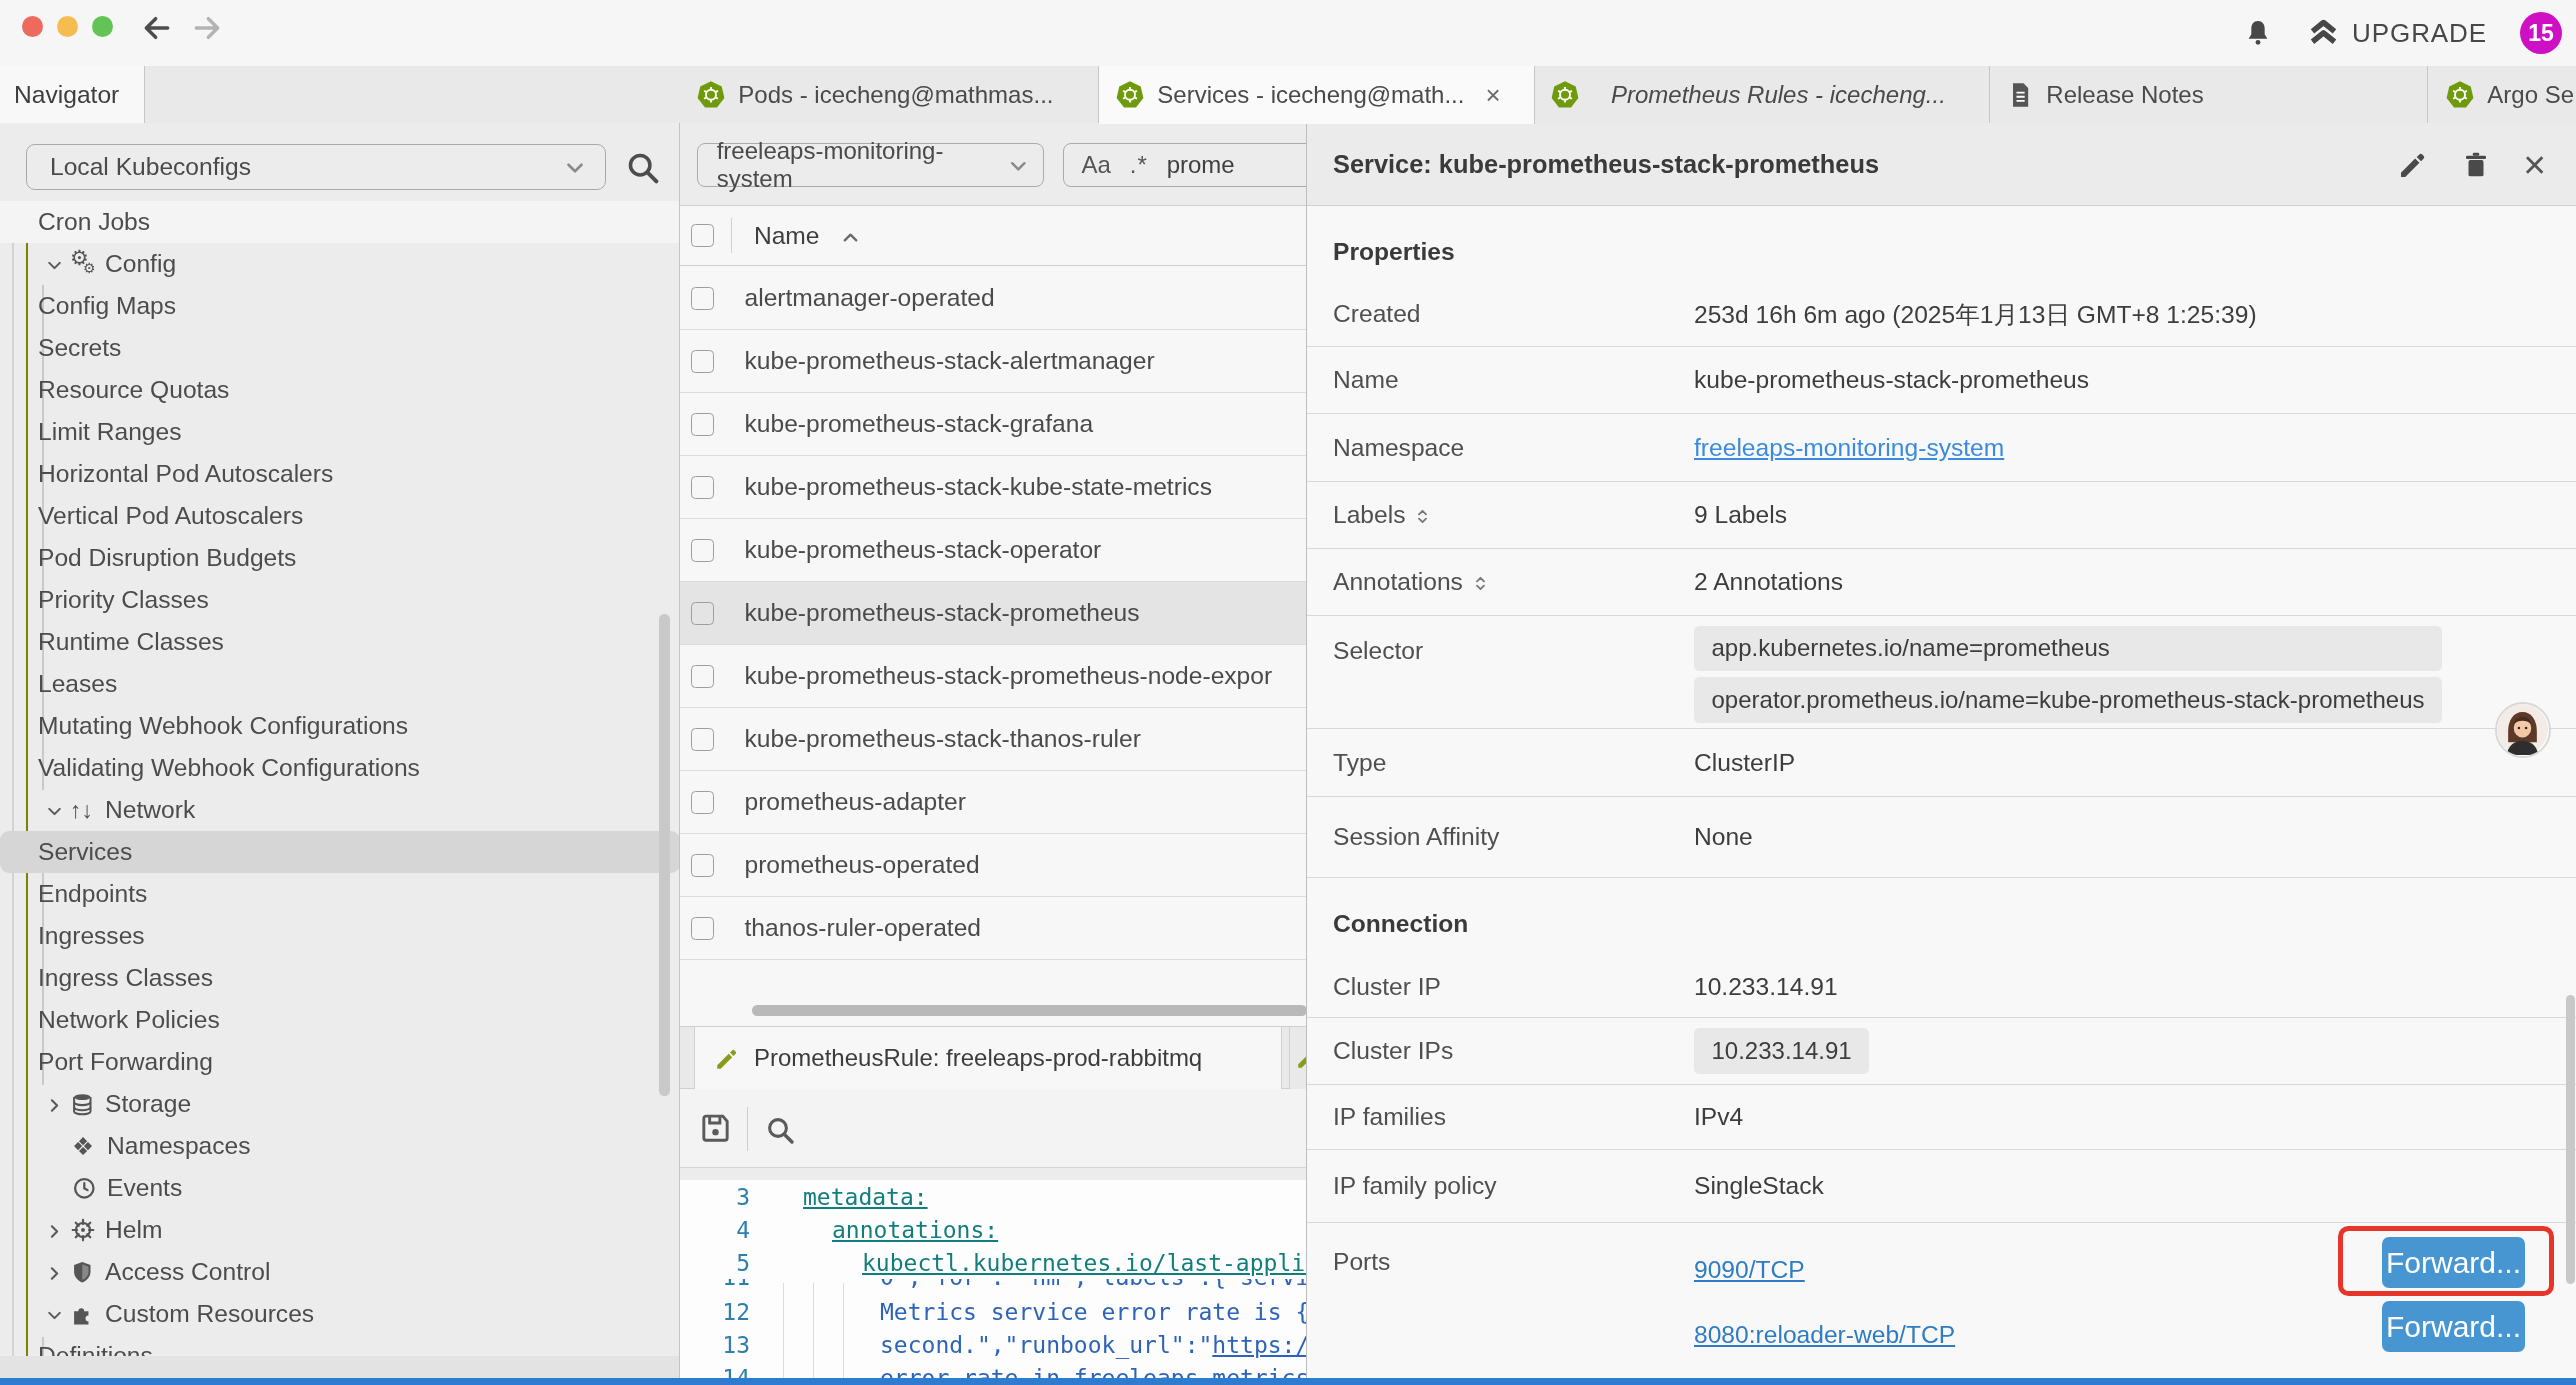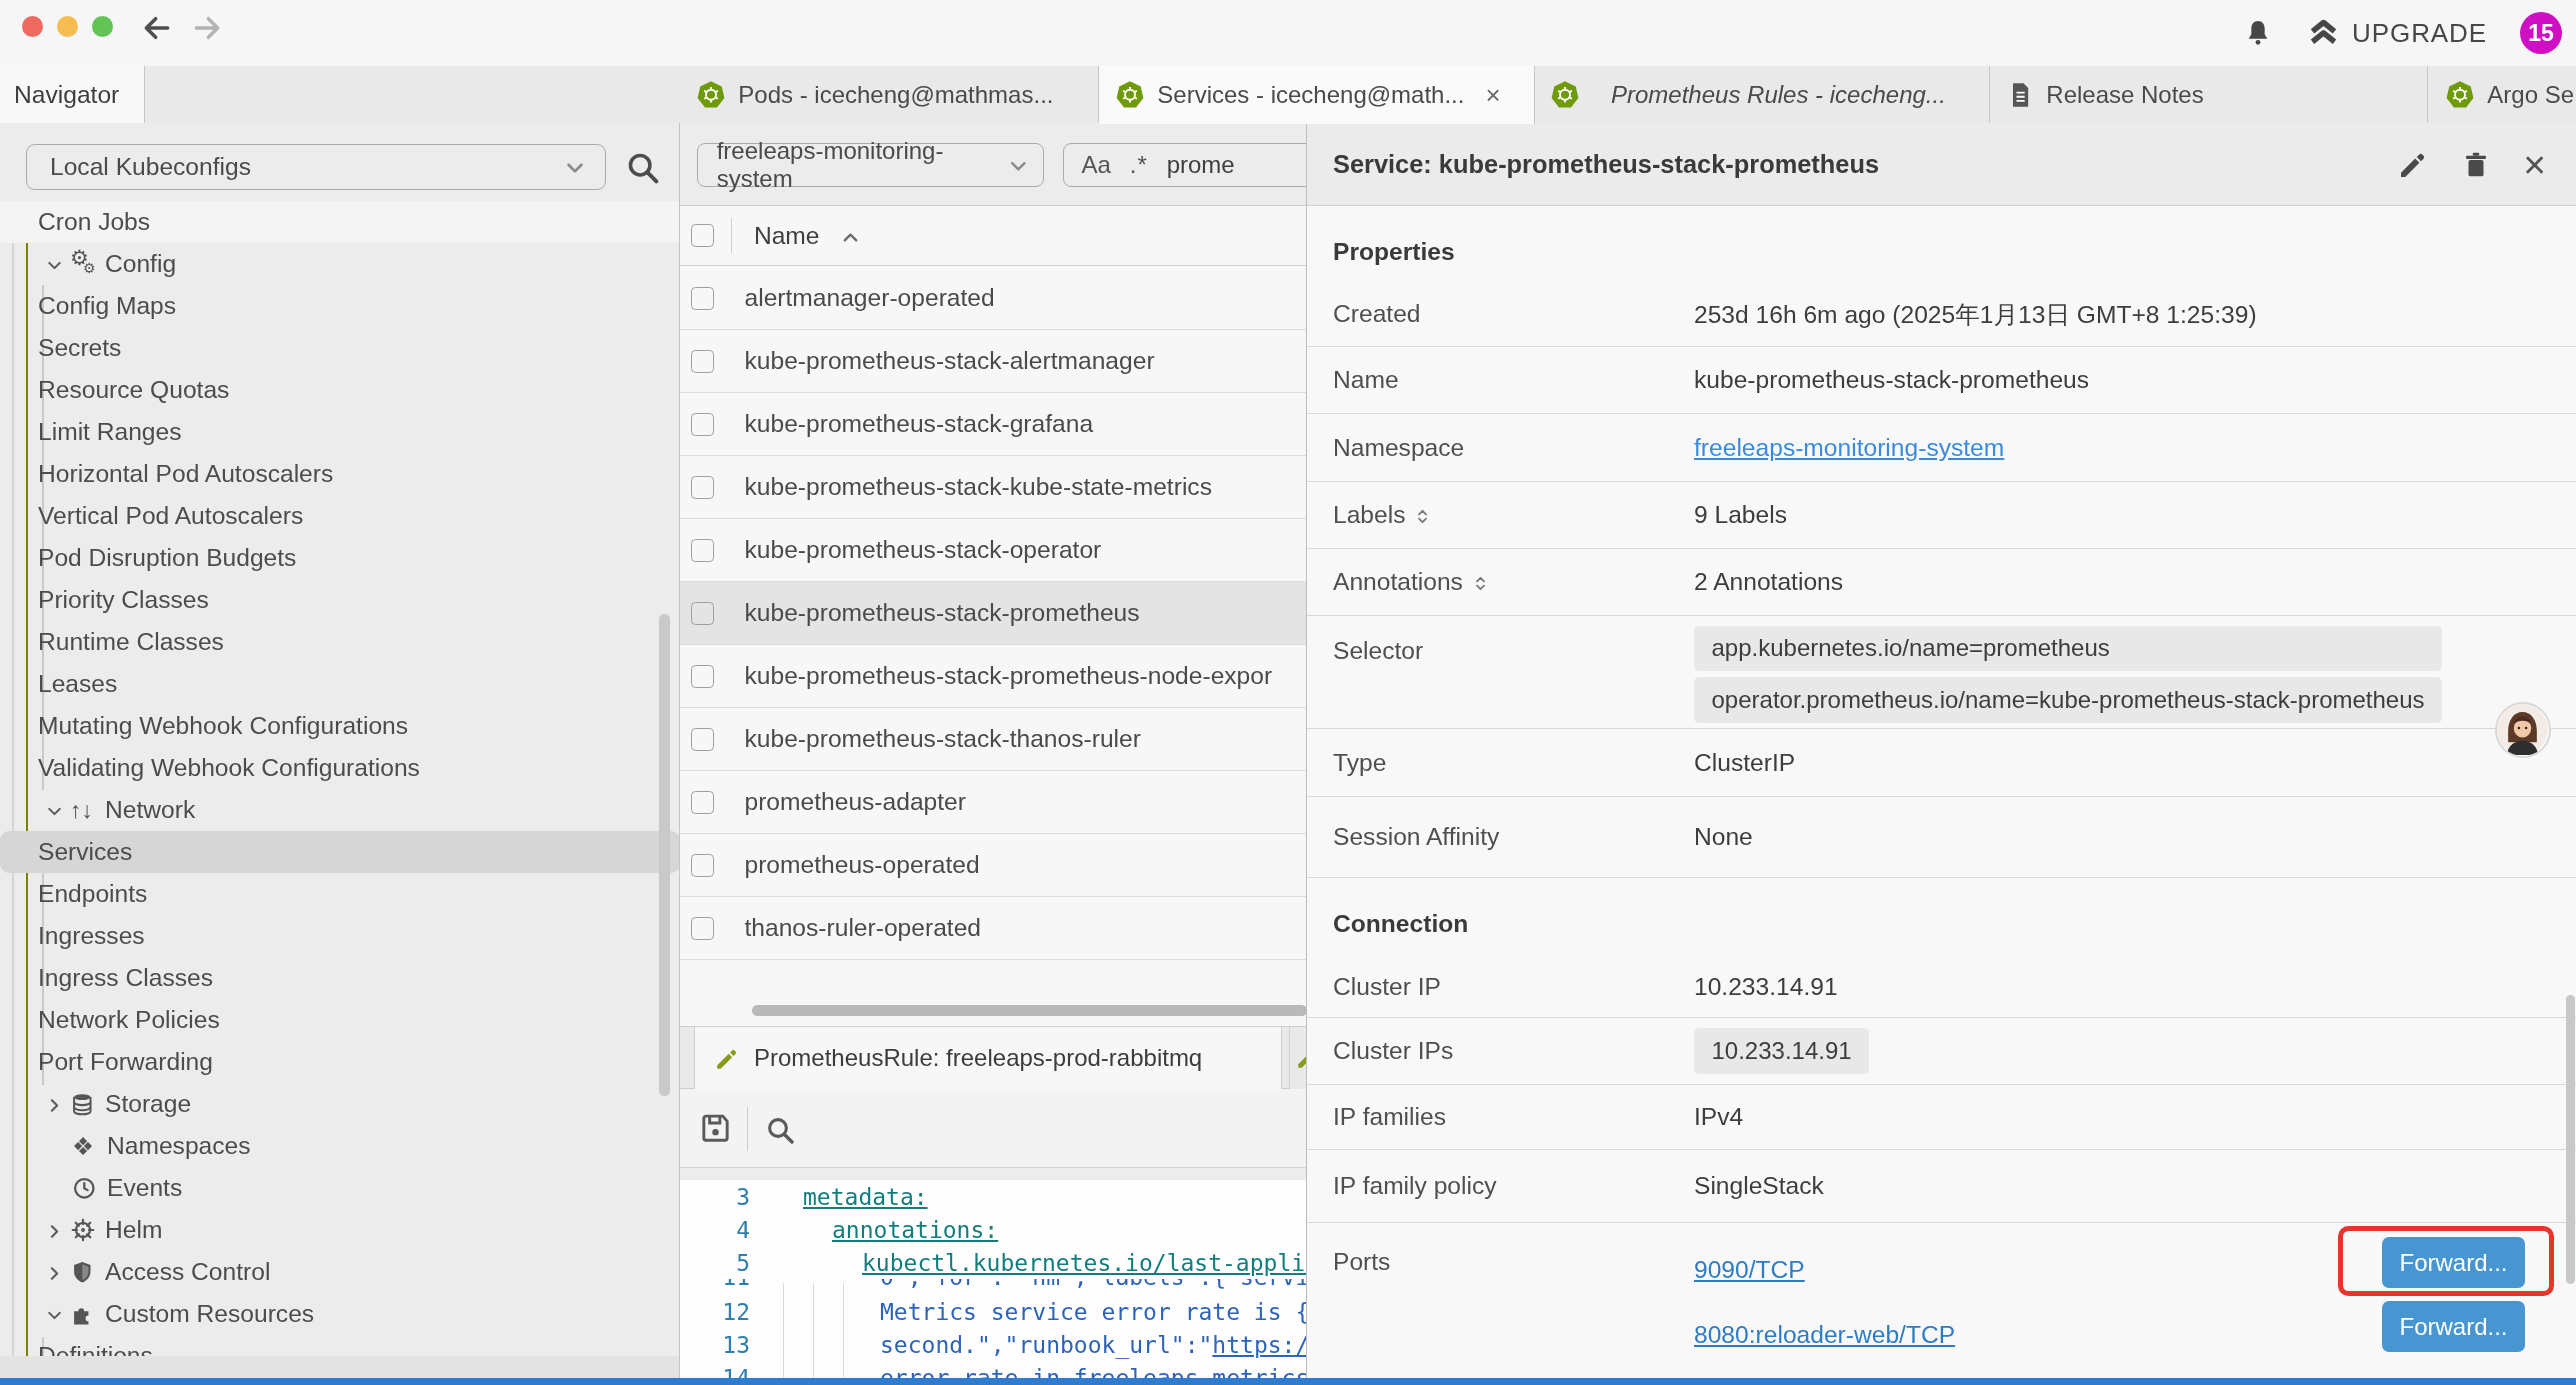--- a/index.html
+++ b/index.html
@@ -96,21 +96,21 @@
             box-sizing:border-box;display:flex;align-items:center;padding-left:26px;font-size:25.4px;font-weight:bold;color:#3a3a3a;}
   .d-icons{position:absolute;right:30px;top:0;height:83px;display:flex;align-items:center;gap:32px;color:#4a4a4a;}
   .d-body{position:absolute;left:0;top:83px;width:1270px;}
   .drow{display:flex;align-items:center;border-bottom:0.9px solid #d8d8d8;box-sizing:border-box;padding-left:26px;}
   .drow .dl{width:361px;flex:0 0 auto;font-size:24.6px;color:#4f4f4f;display:flex;align-items:center;gap:7px;}
   .drow .dv{font-size:24.6px;color:#3d3d3d;}
   .sechead{font-size:24.6px;font-weight:bold;color:#3a3a3a;padding-left:26px;box-sizing:border-box;display:flex;align-items:flex-end;}
   .chip{background:#e8e8e8;border-radius:5.3px;padding:8.8px 17.5px;font-size:24px;color:#3d3d3d;display:inline-block;}
   .linkblue{color:#3a8bdd;text-decoration:underline;font-size:24.6px;}
   .fwd-btn{position:absolute;width:143px;height:51px;background:#4796d2;border:none;border-radius:7px;color:#fff;
-           font-size:24px;font-family:"Liberation Sans",sans-serif;display:flex;align-items:center;justify-content:center;}
+           font-size:30px;font-family:"Liberation Sans",sans-serif;display:flex;align-items:center;justify-content:center;}
   .redbox{position:absolute;left:1031px;top:1103px;width:216px;height:70px;border:5.3px solid #e8352b;border-radius:10.5px;box-sizing:border-box;z-index:5;}
   .avatar{position:absolute;left:2495px;top:702px;width:56px;height:56px;border-radius:50%;background:#fff;
           border:2.6px solid #d8d8d8;box-sizing:border-box;overflow:hidden;z-index:6;}
   .r-thumb{position:absolute;left:2566px;top:995px;width:8.8px;height:289px;background:#c8c8c8;border-radius:4.4px;z-index:7;}
   .bottombar{position:absolute;left:0;top:1378px;width:2576px;height:7px;background:#2e7cd0;z-index:8;}
 </style>
 </head>
 <body>
 
 <svg width="0" height="0" style="position:absolute">

